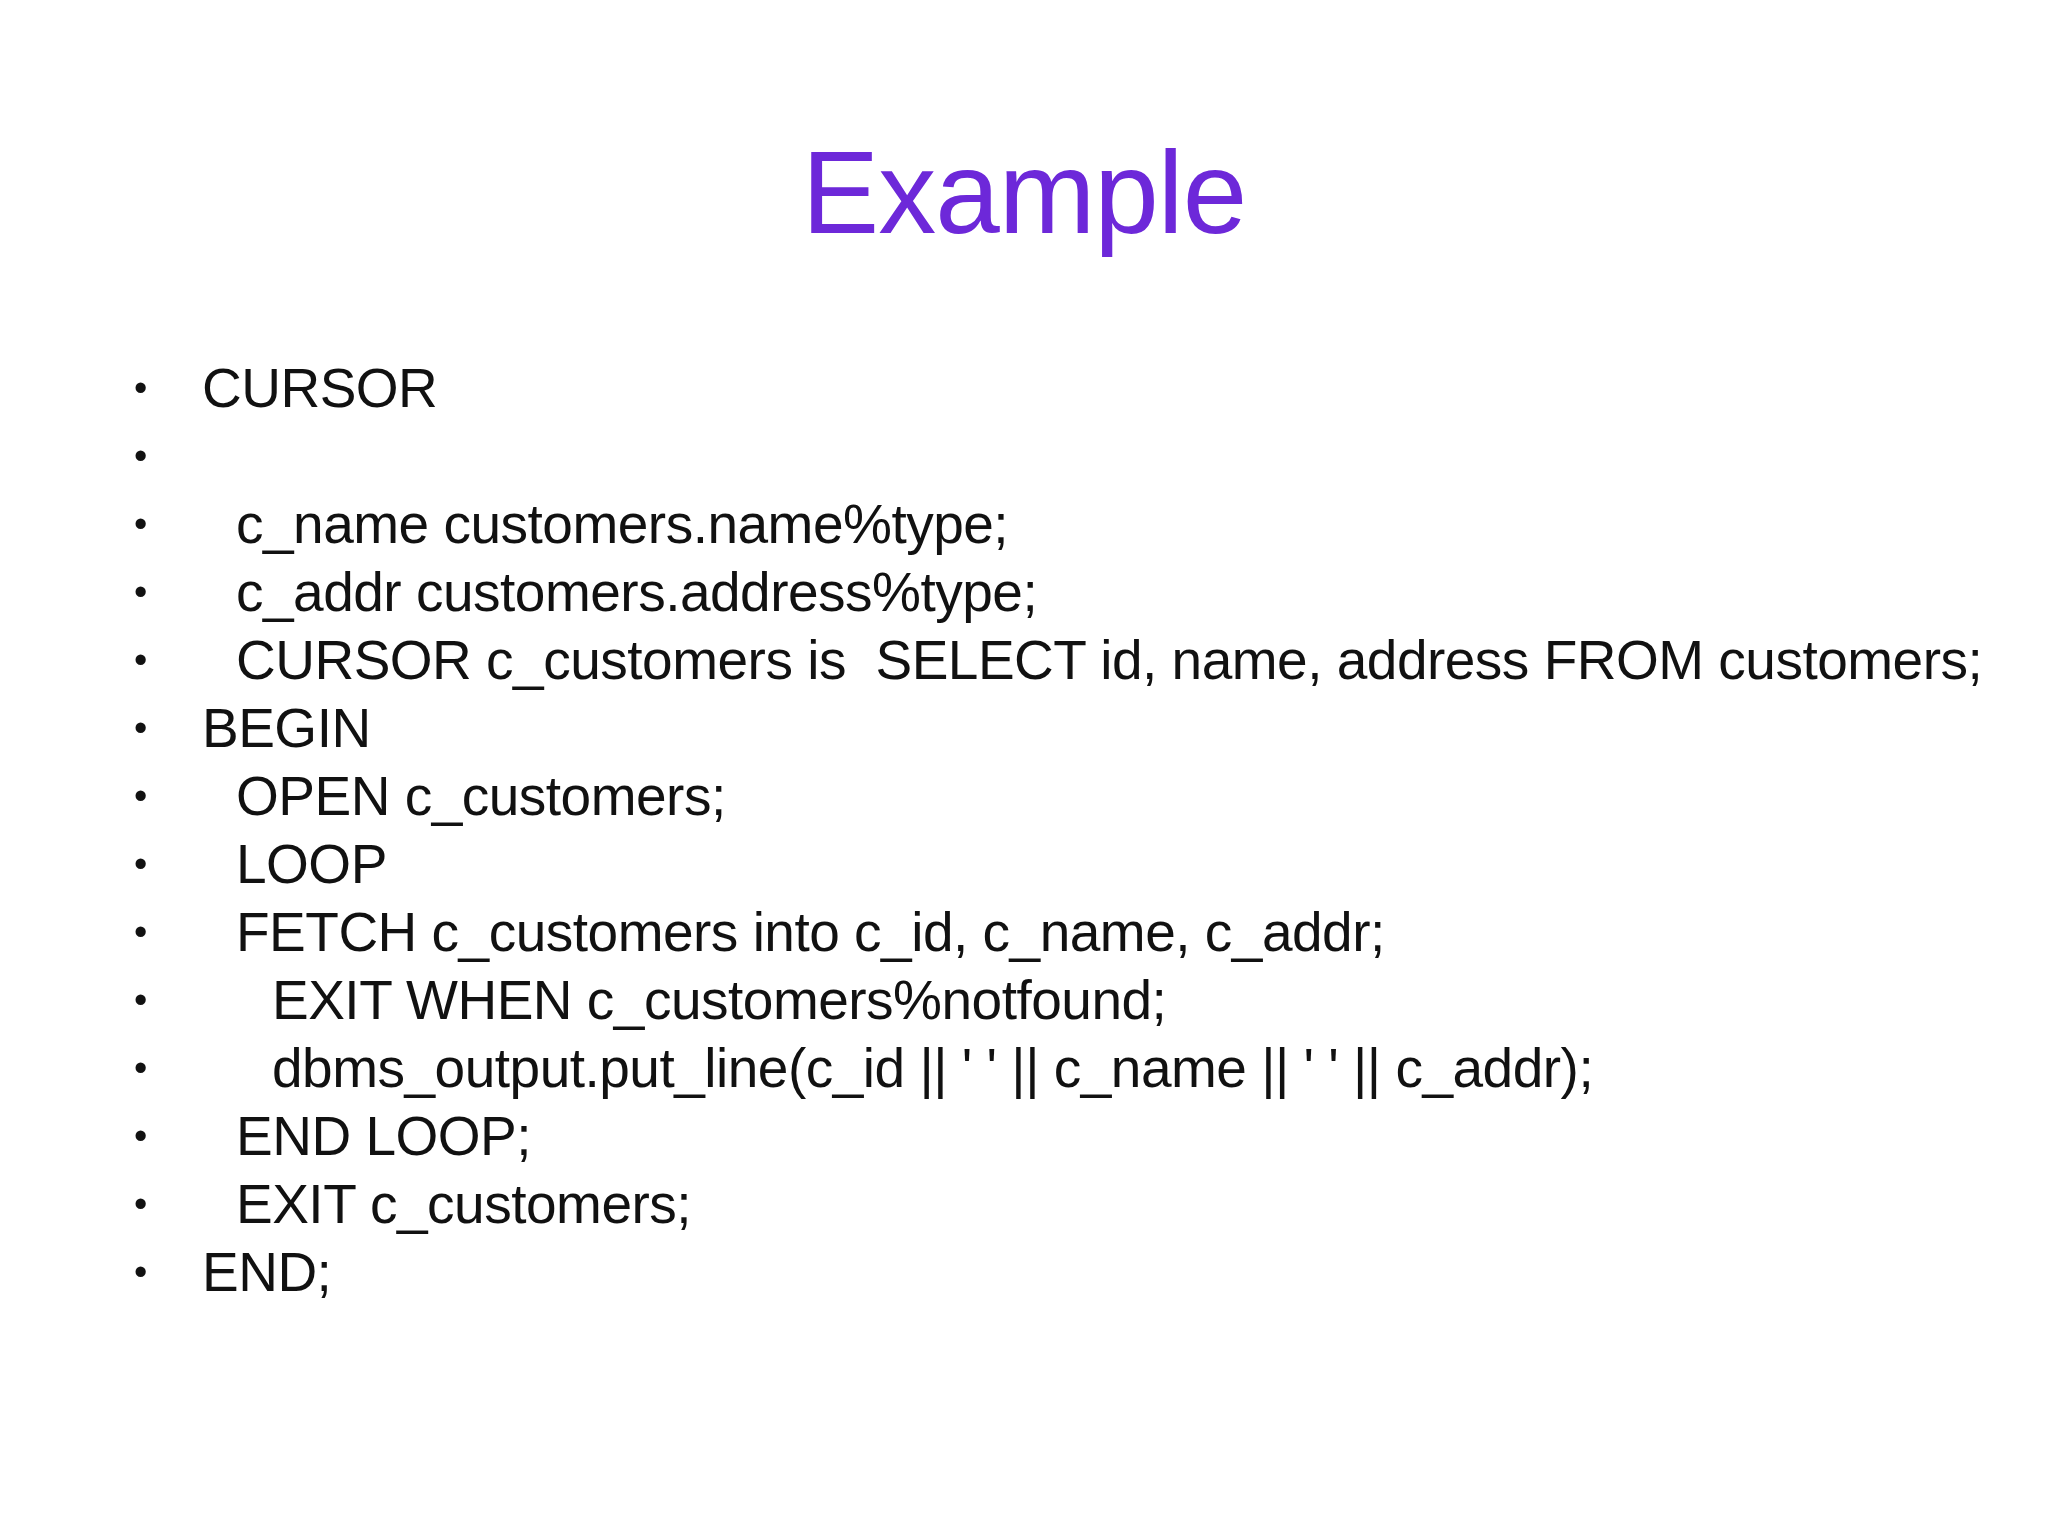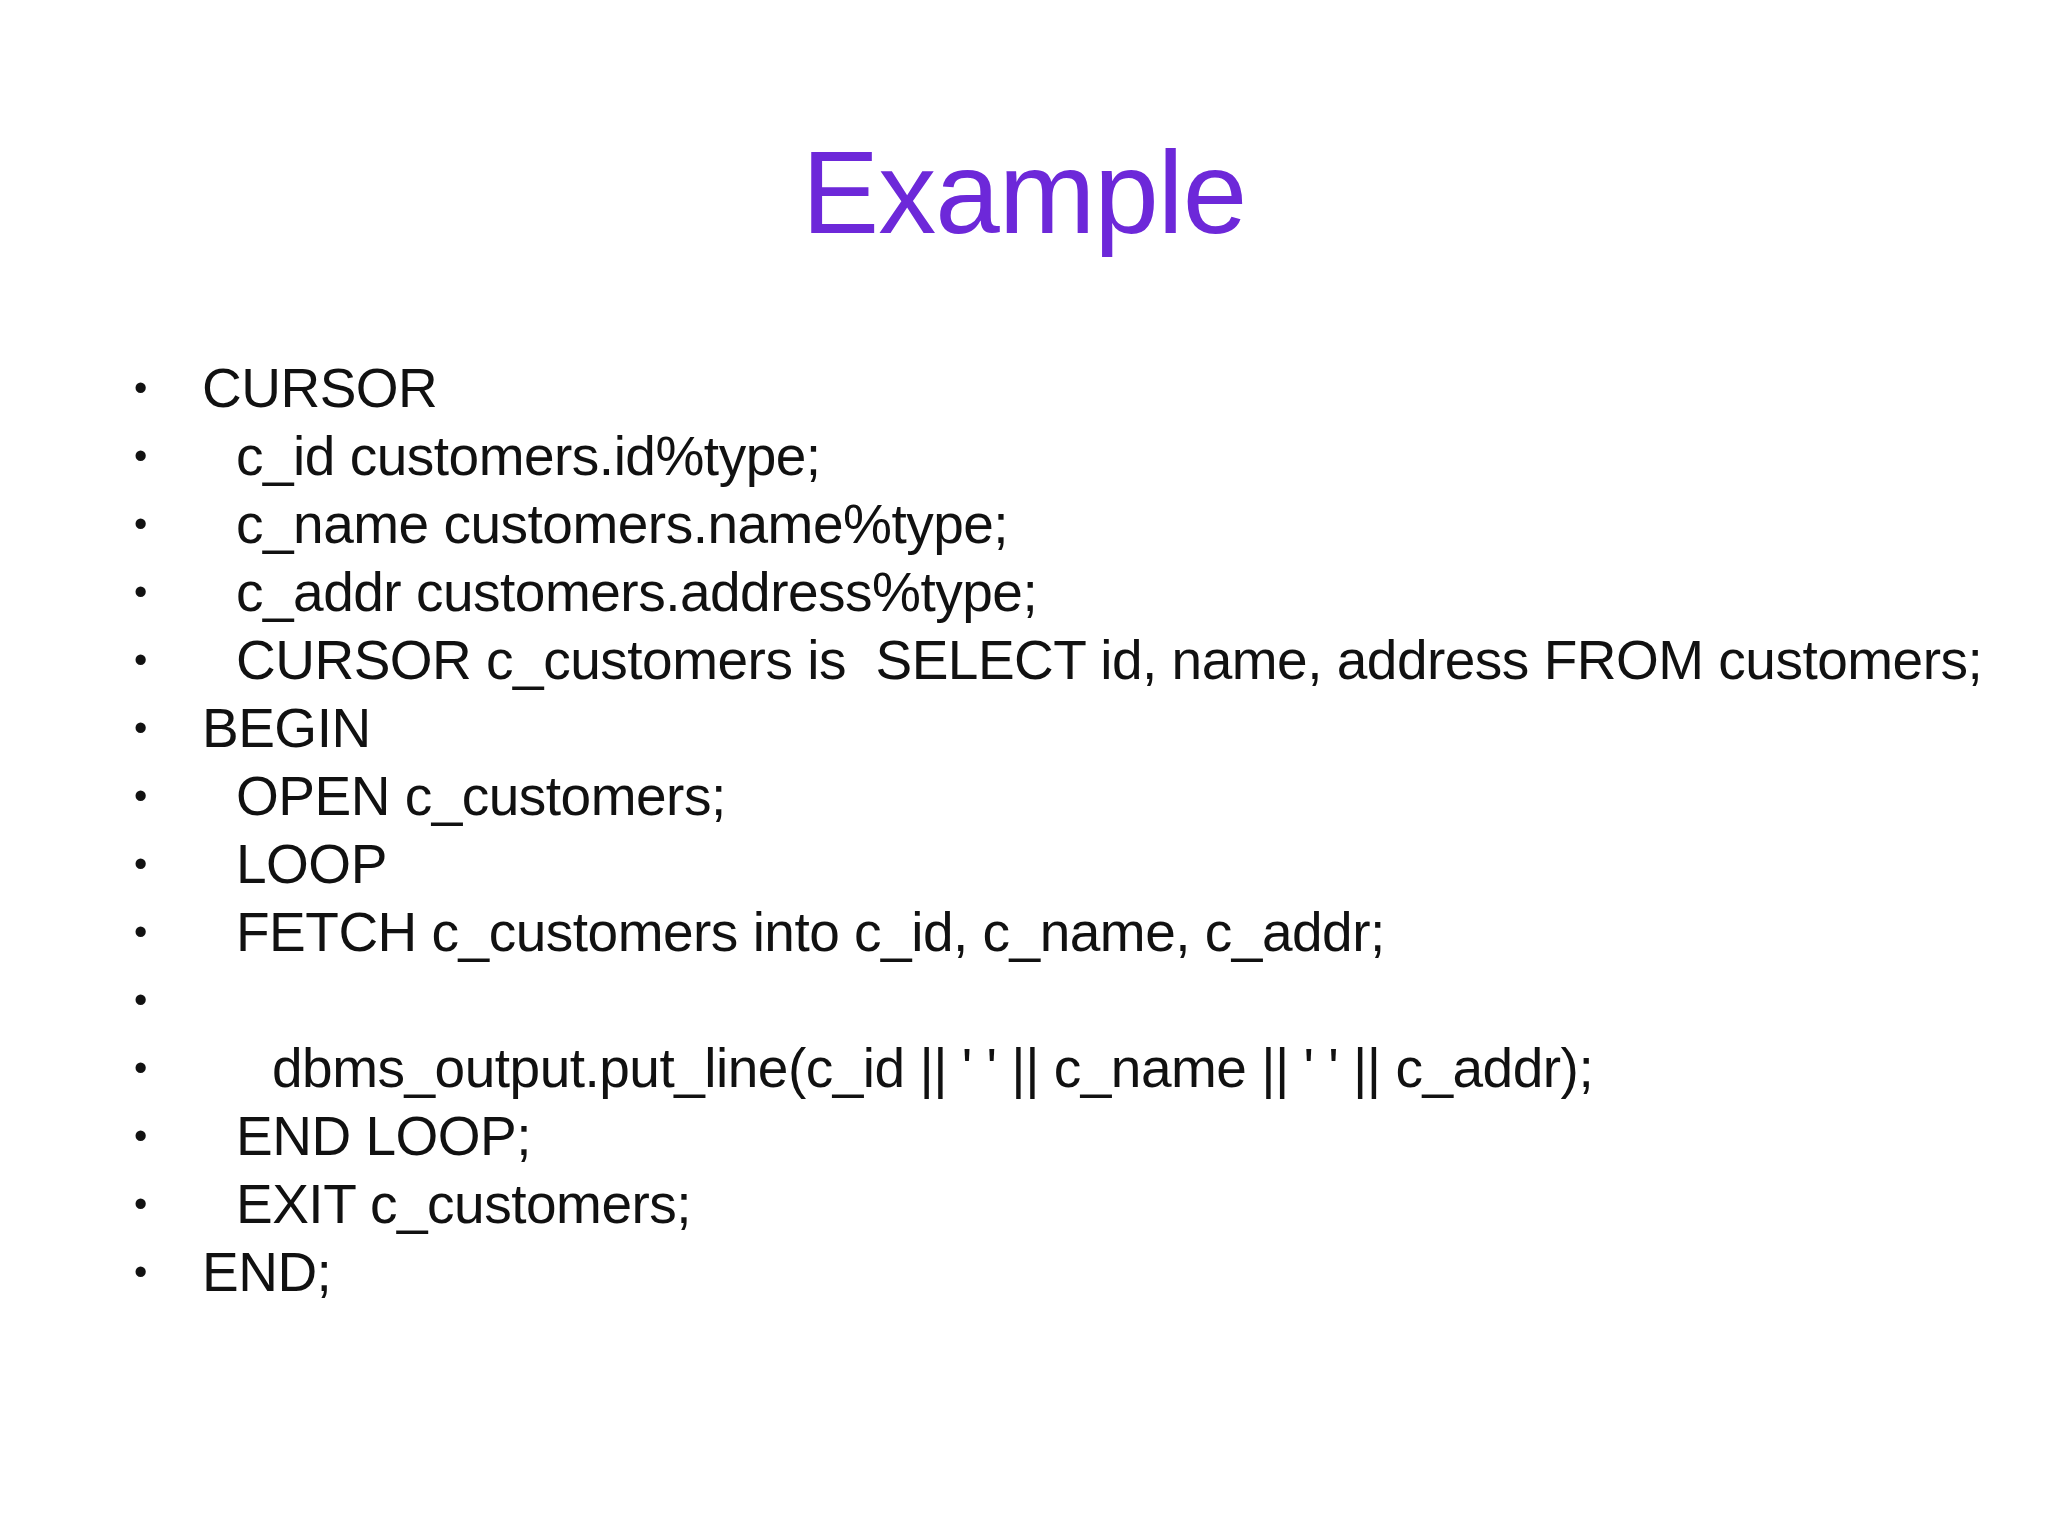--- a/index.html
+++ b/index.html
@@ -74,21 +74,20 @@
 
   <ul class="bullet-list">
 
     <li class="indent-0">
       <span class="marker">•</span>
       <span class="text">CURSOR</span>
     </li>
 
     <li class="indent-1">
       <span class="marker">•</span>
-      <span class="text">c_id customers.id%type;</span>
     </li>
 
     <li class="indent-1">
       <span class="marker">•</span>
       <span class="text">c_name customers.name%type;</span>
     </li>
 
     <li class="indent-1">
       <span class="marker">•</span>
       <span class="text">c_addr customers.address%type;</span>
@@ -114,20 +113,21 @@
       <span class="text">LOOP</span>
     </li>
 
     <li class="indent-1">
       <span class="marker">•</span>
       <span class="text">FETCH c_customers into c_id, c_name, c_addr;</span>
     </li>
 
     <li class="indent-2">
       <span class="marker">•</span>
+      <span class="text">EXIT WHEN c_customers%notfound;</span>
     </li>
 
     <li class="indent-2">
       <span class="marker">•</span>
       <span class="text">dbms_output.put_line(c_id || ' ' || c_name || ' ' || c_addr);</span>
     </li>
 
     <li class="indent-1">
       <span class="marker">•</span>
       <span class="text">END LOOP;</span>

